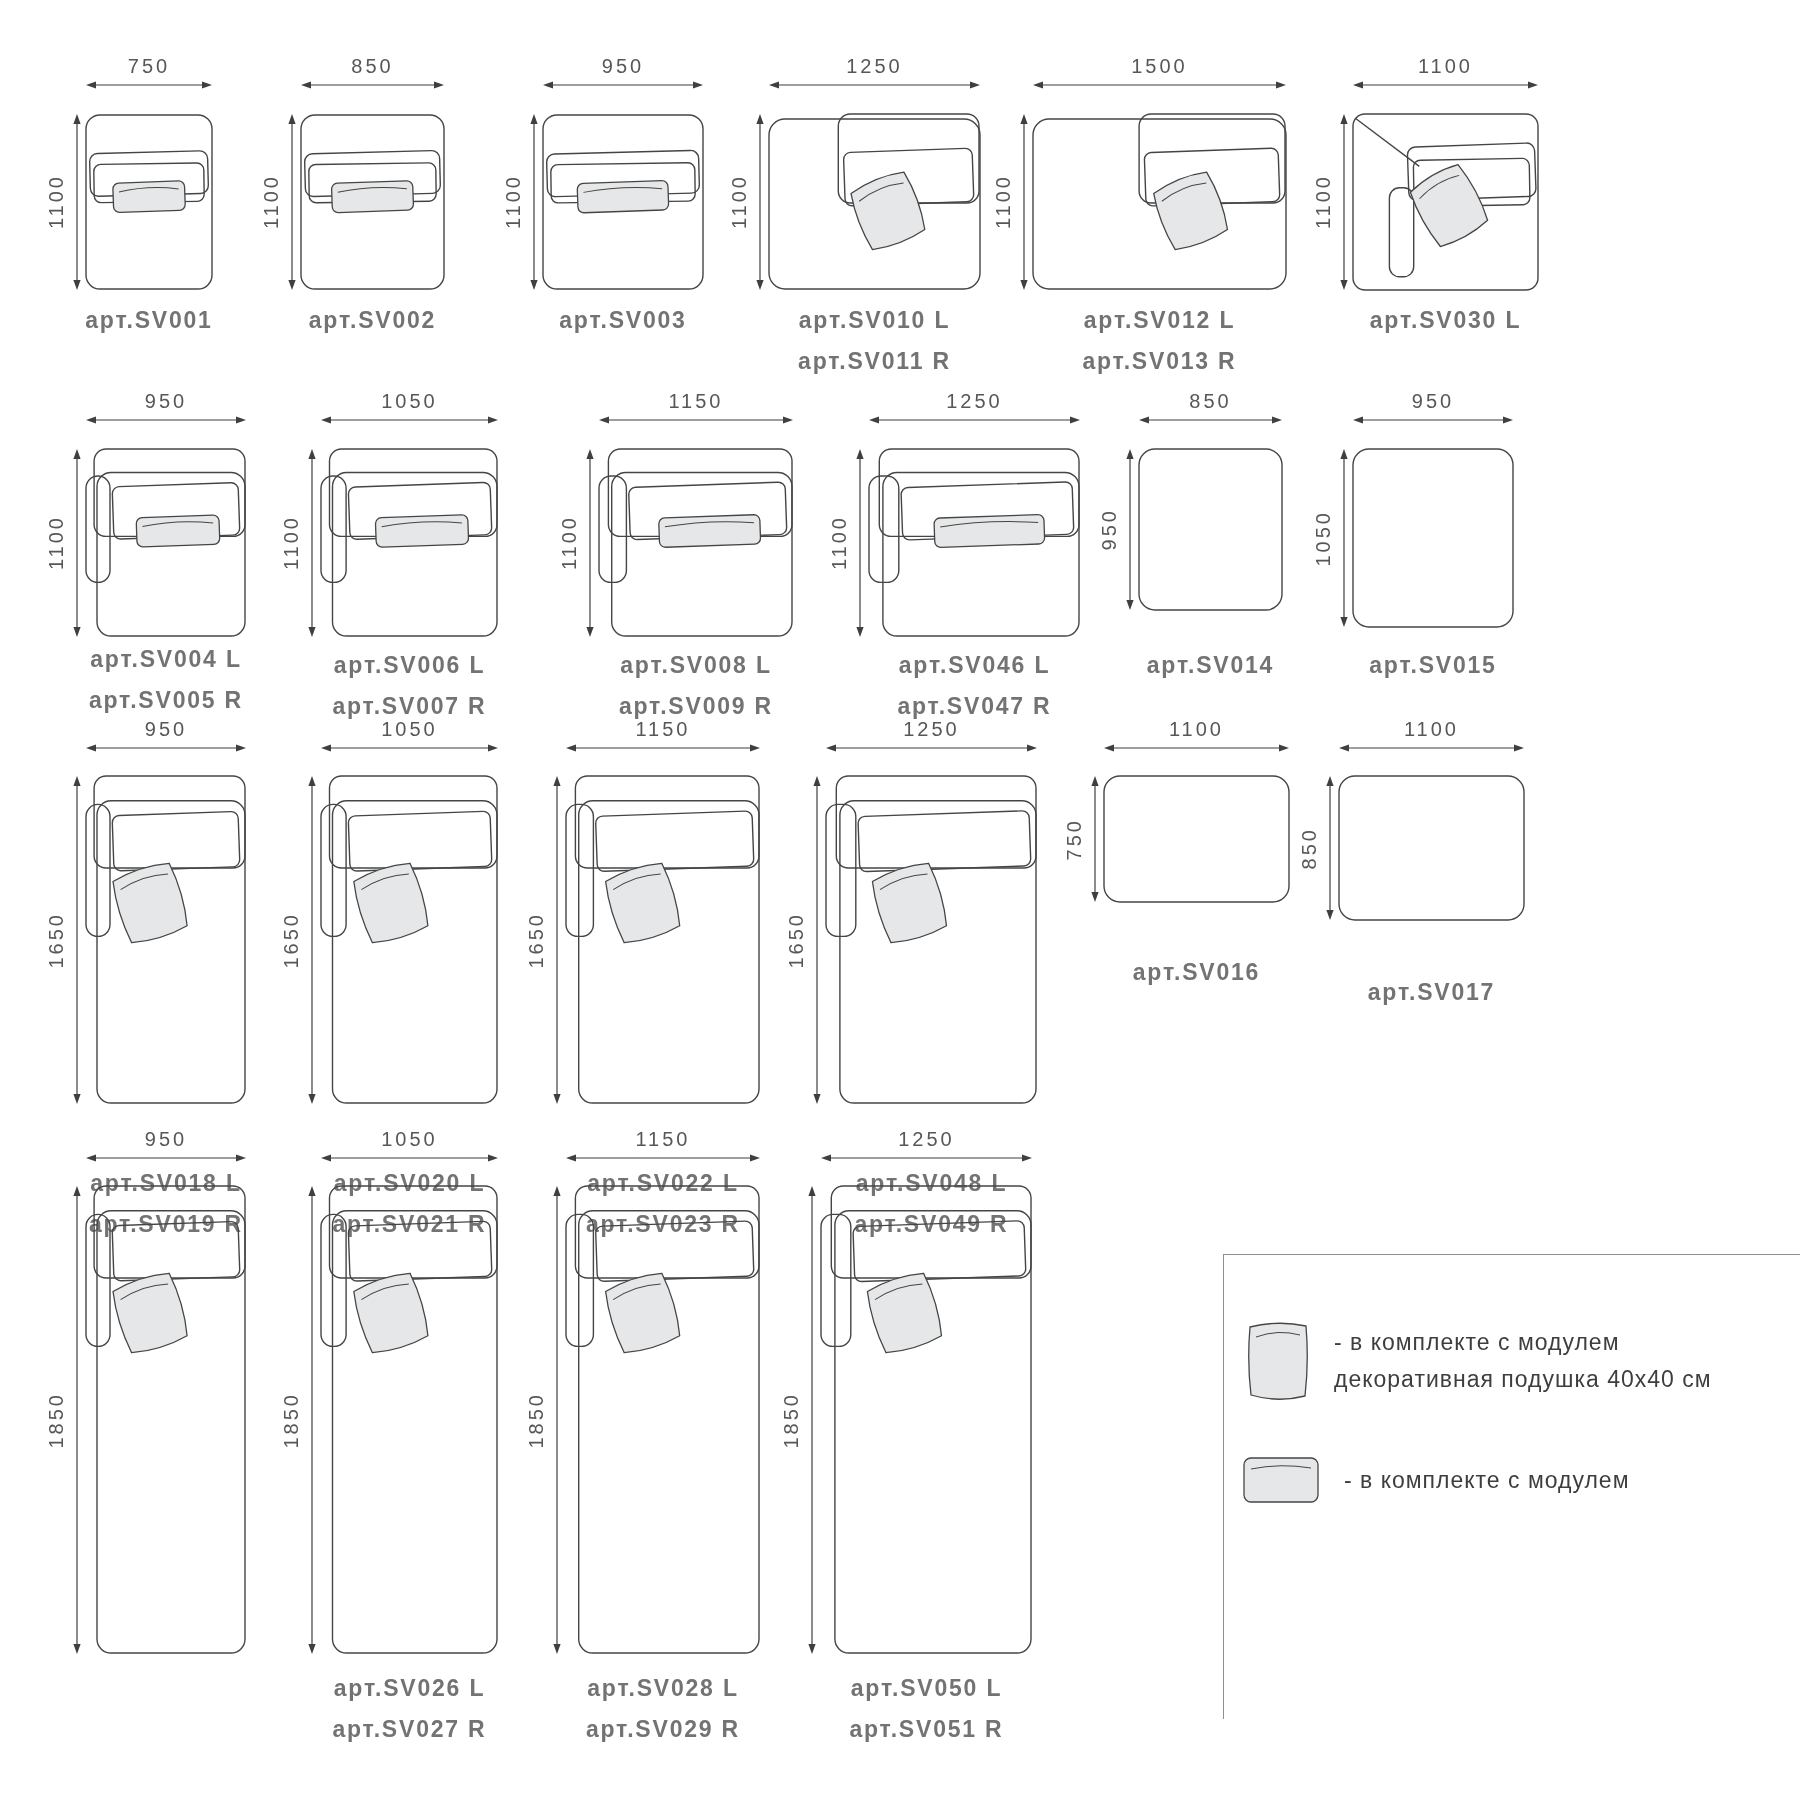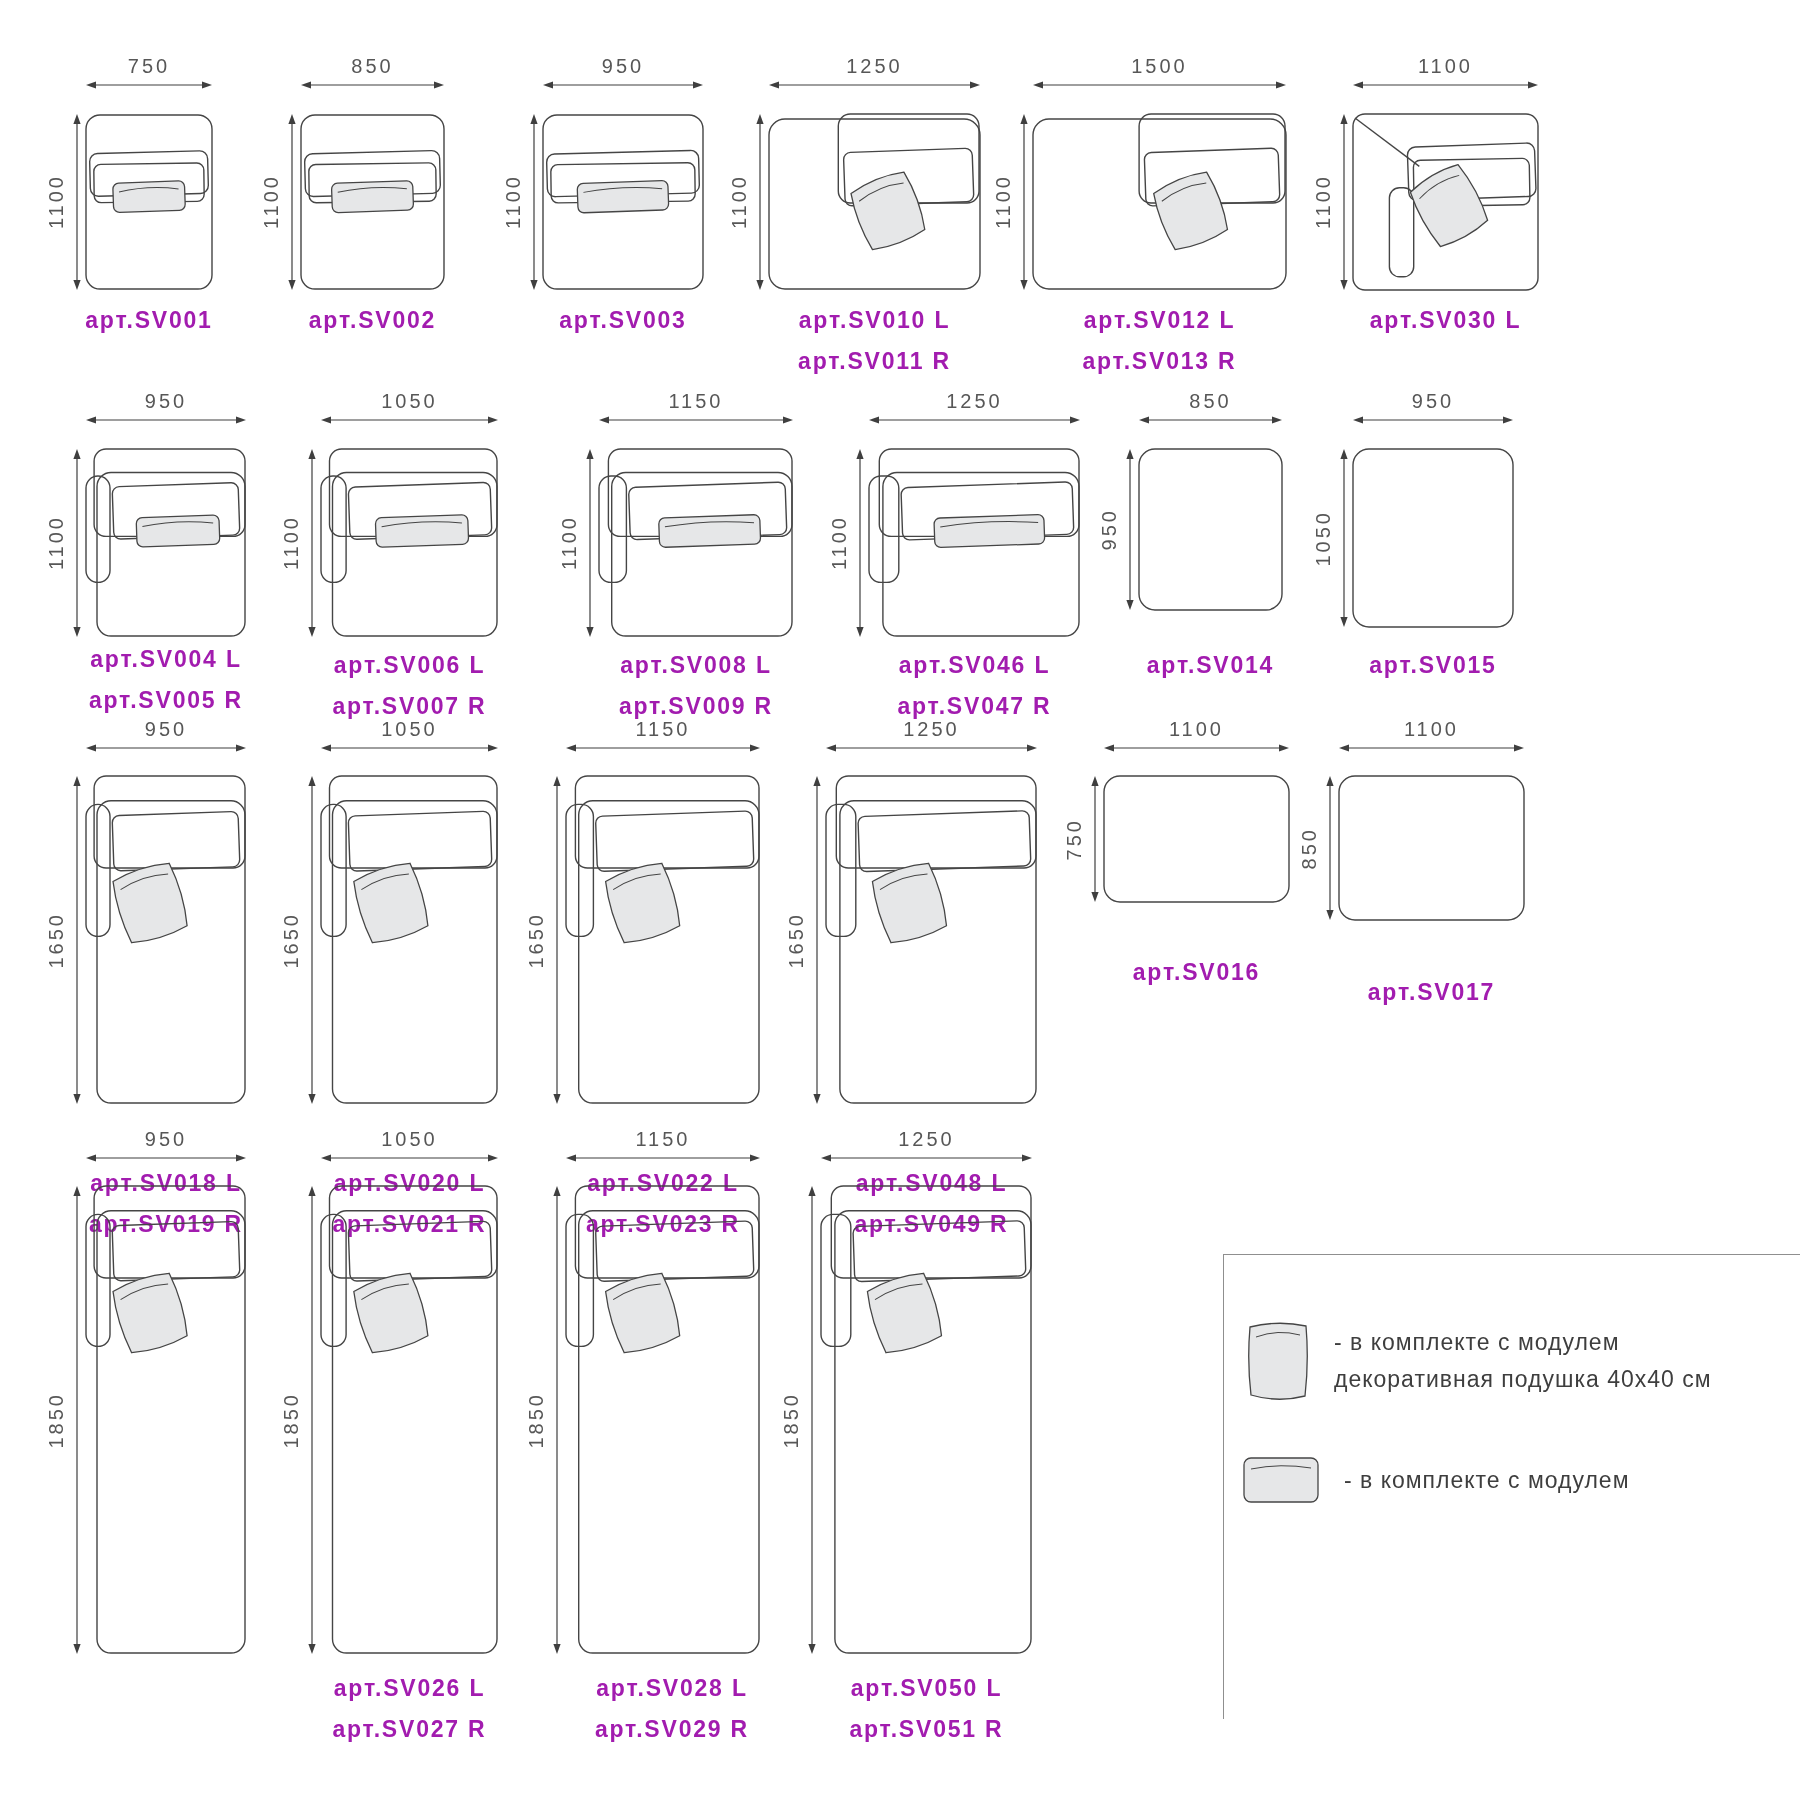--- a/index.html
+++ b/index.html
@@ -9,21 +9,21 @@
   .card{position:absolute;}
   .card>*{position:absolute;}
   .hdim{display:flex;flex-direction:column;}
   .dim-num{height:24px;line-height:22px;text-align:center;font-size:20px;
            color:#575757;letter-spacing:3px;white-space:nowrap;}
   .hdim svg{display:block;}
   .vdim{width:44px;display:flex;flex-direction:row;align-items:center;justify-content:flex-end;}
   .vnum{writing-mode:vertical-rl;transform:rotate(180deg);font-size:20px;color:#575757;
         letter-spacing:3px;margin-right:3px;white-space:nowrap;}
   .labels{text-align:center;}
-  .lab{font-size:23px;font-weight:700;color:#a21caf;letter-spacing:1.8px;
+  .lab{font-size:23px;font-weight:700;color:#737373;letter-spacing:1.8px;
        line-height:41px;white-space:nowrap;}
   .module-svg{overflow:visible;}
   .legend{position:absolute;border-top:1.5px solid #8f8f8f;border-left:1.5px solid #8f8f8f;padding-left:15px;}
   .legend-item{position:absolute;display:flex;align-items:center;}
   .legend-icon{flex:none;}
   .legend-text{margin-left:24px;}
   .legend-text div{font-size:23px;color:#3e3e3e;letter-spacing:1px;line-height:37px;white-space:nowrap;}
 </style>
 </head>
 <body>
@@ -645,21 +645,21 @@
       <svg class="module-svg" style="left:46px;top:57px;" width="196" height="470" viewBox="0 0 196 470">
         <rect x="13.7" y="25.8" width="180.3" height="442.2" rx="14" stroke="#454545" stroke-width="1.4" fill="none"></rect>
         <rect x="10.4" y="1.0" width="183.6" height="92.0" rx="12" stroke="#454545" stroke-width="1.4" fill="none"></rect>
         <rect x="31.4" y="38.6" width="156.6" height="55.2" rx="7" transform="rotate(-2 109.7 66.2)" stroke="#454545" stroke-width="1.4" fill="none"></rect>
         <rect x="1.0" y="29.4" width="27.4" height="132.0" rx="12" stroke="#454545" stroke-width="1.4" fill="none"></rect>
         <g transform="translate(78.0 128.0) rotate(-16)">
           <path d="M-30,-31 Q0,-39 29,-33 Q35,0 29,32 Q0,39 -29,33 Q-35,0 -30,-31 Z" fill="#e6e7e8" stroke="#454545" stroke-width="1.3"></path>
           <path d="M-25,-21 Q0,-29 25,-23" fill="none" stroke="#454545" stroke-width="1"></path>
         </g>
       </svg>
-      <div class="labels" style="left:25px;top:540px;width:256px;">
+      <div class="labels" style="left:16px;top:540px;width:256px;">
         <div class="lab">арт.SV028 L</div>
         <div class="lab">арт.SV029 R</div>
       </div>
     </div>
     <div class="card" style="left:774px;top:1128px;width:269px;height:630px;">
       <div class="hdim" style="left:46px;top:0;width:213px;">
         <div class="dim-num">1250</div>
         <svg width="213" height="12" viewBox="0 0 213 12">
           <line x1="8" y1="6" x2="205" y2="6" stroke="#3f3f3f" stroke-width="1.2"></line>
           <path d="M1,6 L11,2.4 L11,9.6 Z" fill="#3f3f3f"></path>

